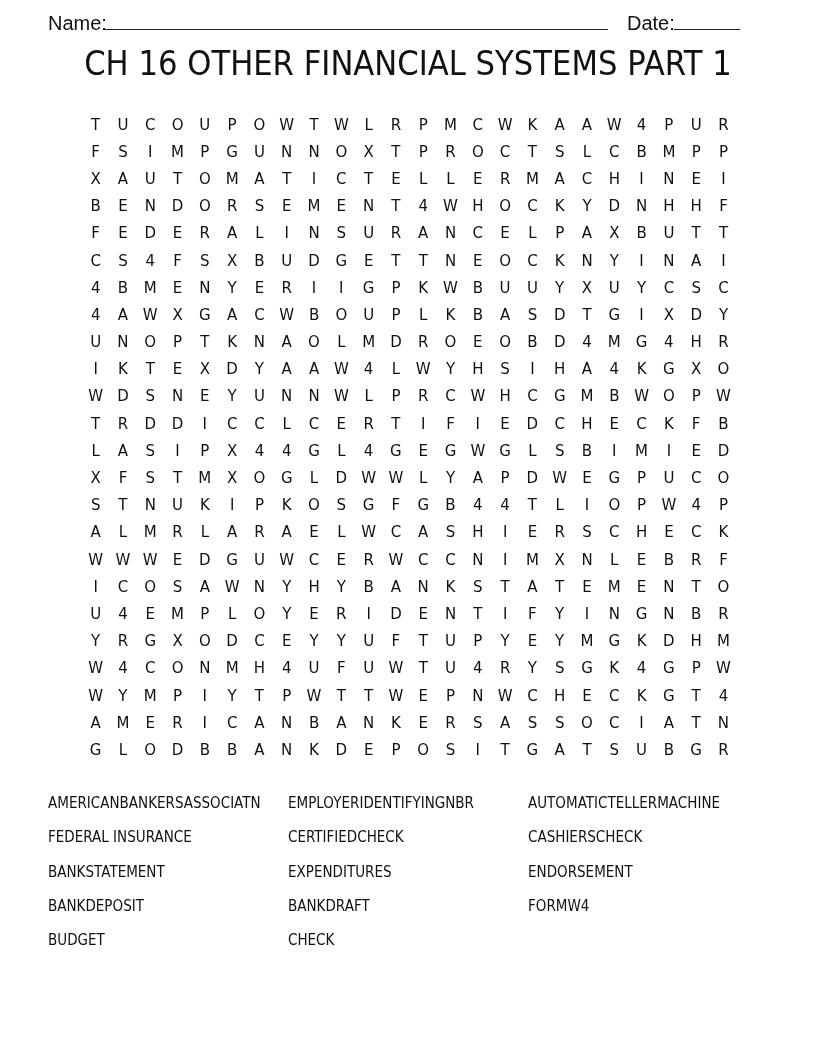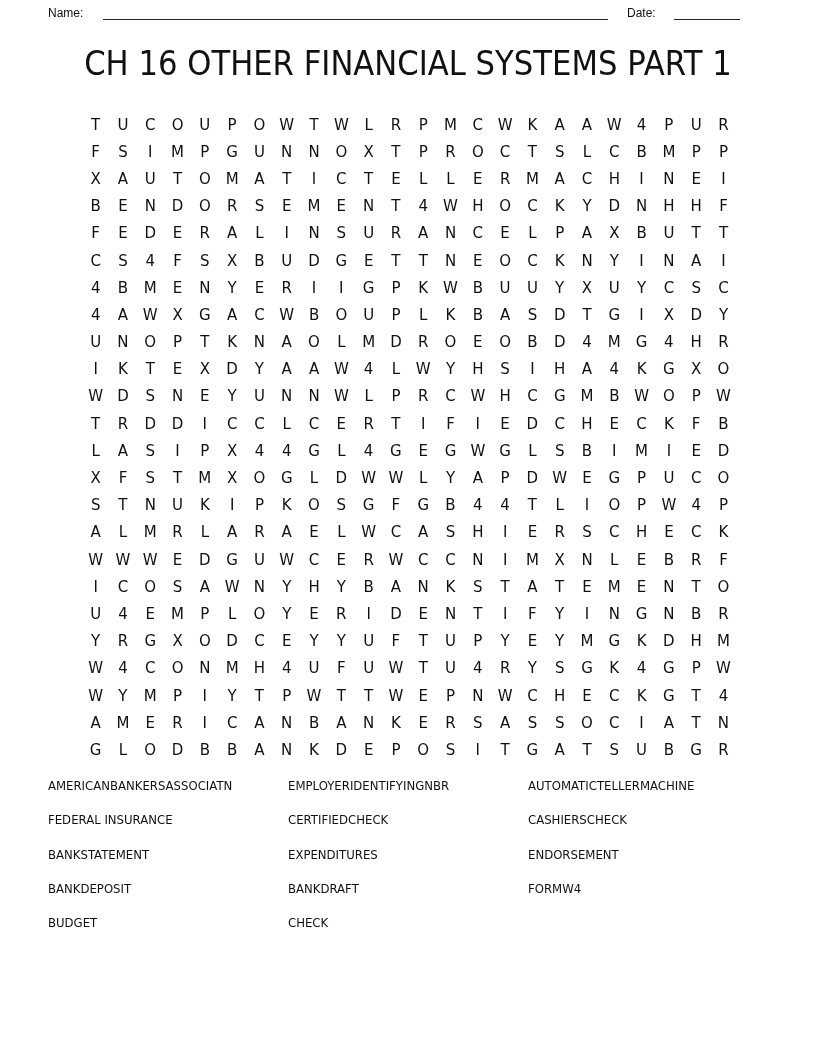--- a/index.html
+++ b/index.html
@@ -1,25 +1,25 @@
 <!DOCTYPE html>
 <html><head>
 <meta charset="utf-8">
 <style>
   html, body { margin:0; padding:0; background:#ffffff; }
   body { width:816px; height:1056px; position:relative; overflow:hidden; color:#111; }
-  .hdr { position:absolute; top:4px; left:48px; width:692px; height:20px; font-family:"Liberation Sans", sans-serif; font-size:12px; line-height:18px; }
+  .hdr { position:absolute; top:14px; left:48px; width:692px; height:20px; font-family:"Liberation Sans", sans-serif; font-size:20px; line-height:18px; }
   .hdr .name-label { position:absolute; left:0; top:0; }
   .hdr .name-line { position:absolute; left:55px; top:15px; width:505px; border-bottom:1px solid #222; }
   .hdr .date-label { position:absolute; left:579px; top:0; }
   .hdr .date-line { position:absolute; left:626px; top:15px; width:66px; border-bottom:1px solid #222; }
   .title { position:absolute; top:44px; left:0; width:816px; text-align:center; font-family:"DejaVu Sans", sans-serif; font-size:33px; letter-spacing:0px; transform:scaleX(0.93); transform-origin:center; }
   .grid { position:absolute; left:82px; top:111px; display:grid; grid-template-columns:repeat(24, 27.3px); grid-auto-rows:27.2px; font-family:"DejaVu Sans", sans-serif; font-size:15px; }
   .cell { display:flex; align-items:center; justify-content:center; }
-  .words { position:absolute; left:48px; top:778px; width:720px; display:grid; grid-template-columns:240px 240px 240px; grid-auto-rows:34.3px; font-family:"DejaVu Sans", sans-serif; font-size:13px; }
+  .words { position:absolute; left:48px; top:794px; width:720px; display:grid; grid-template-columns:240px 240px 240px; grid-auto-rows:34.3px; font-family:"DejaVu Sans", sans-serif; font-size:15px; }
   .word { transform:scaleX(0.9); transform-origin:left; white-space:nowrap; }
 </style>
 </head>
 <body>
 
 <div class="hdr">
   <span class="name-label">Name:</span>
   <span class="name-line"></span>
   <span class="date-label">Date:</span>
   <span class="date-line"></span>

